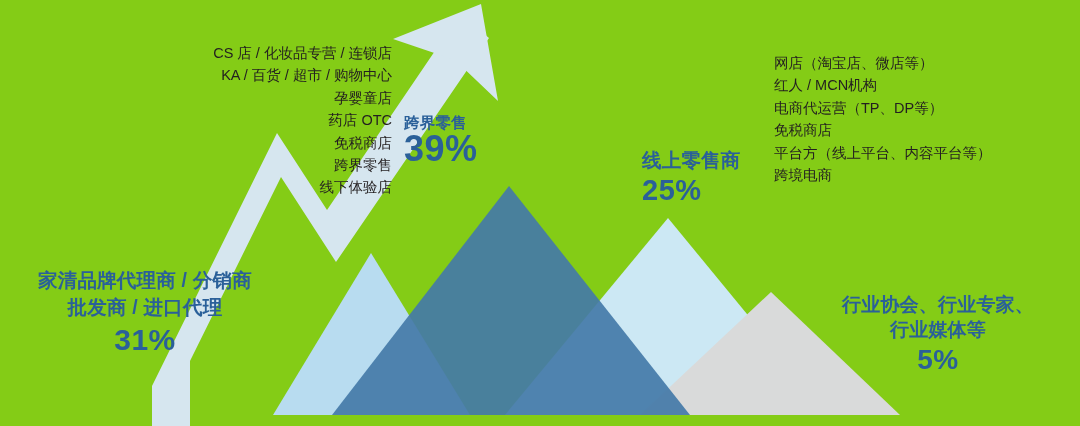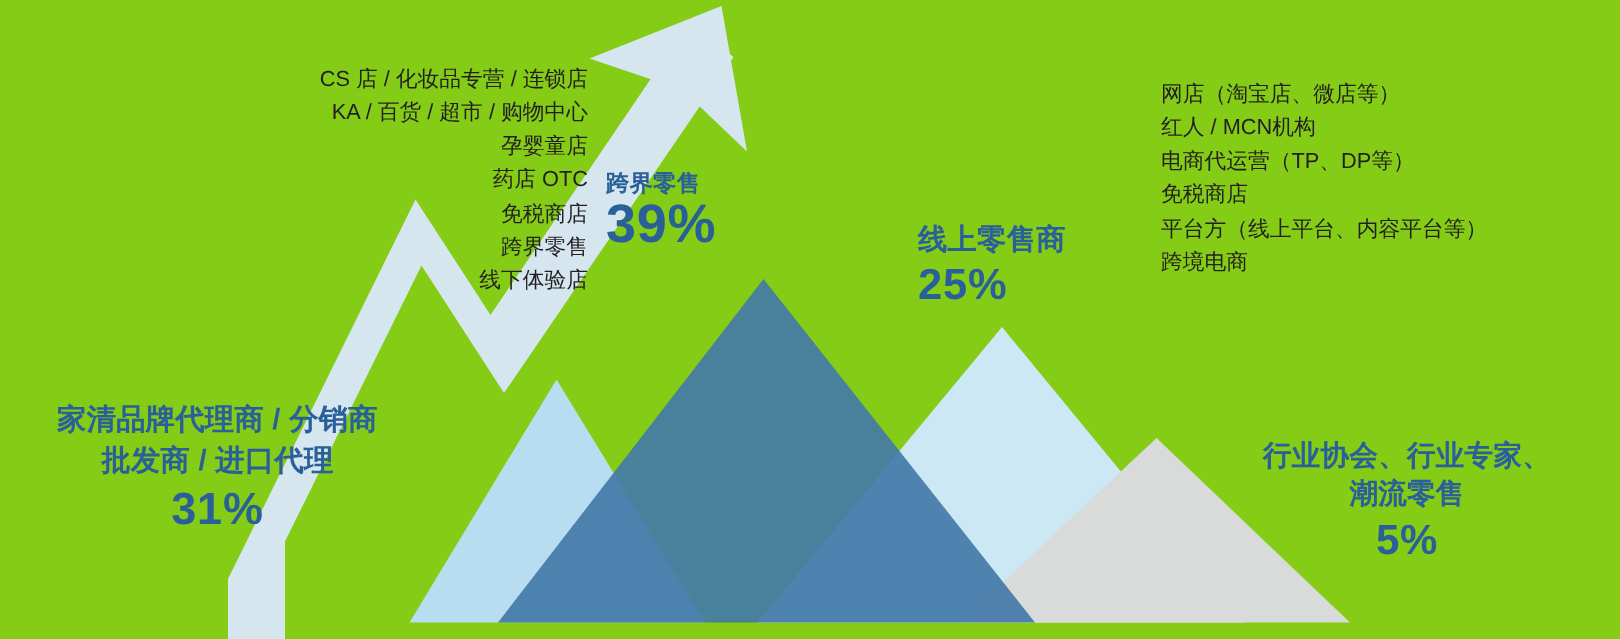--- a/index.html
+++ b/index.html
@@ -65,21 +65,21 @@
   #callout-offline {
     left: 404px;
     top: 113px;
     text-align: left;
   }
   #callout-offline .cname { font-size: 15.5px; line-height: 19px; }
   #callout-offline .cpct  { font-size: 36px; line-height: 31px; margin-top: 1px; }
 
   
   #callout-online {
-    left: 612px;
+    left: 642px;
     top: 148px;
     text-align: left;
   }
   #callout-online .cname { font-size: 19.5px; line-height: 24px; }
   #callout-online .cpct  { font-size: 29px; line-height: 33px; margin-top: 2px; }
 
   
   #callout-distributor {
     left: 0px;
     top: 267px;
@@ -160,17 +160,17 @@
   </div>
 
   <div id="callout-distributor" class="callout">
     <span class="cname">家清品牌代理商 / 分销商</span>
     <span class="cname">批发商 / 进口代理</span>
     <span class="cpct">31%</span>
   </div>
 
   <div id="callout-association" class="callout">
     <span class="cname">行业协会、行业专家、</span>
-    <span class="cname">潮流零售</span>
+    <span class="cname">行业媒体等</span>
     <span class="cpct">5%</span>
   </div>
 
 </div>
 
 </body></html>

